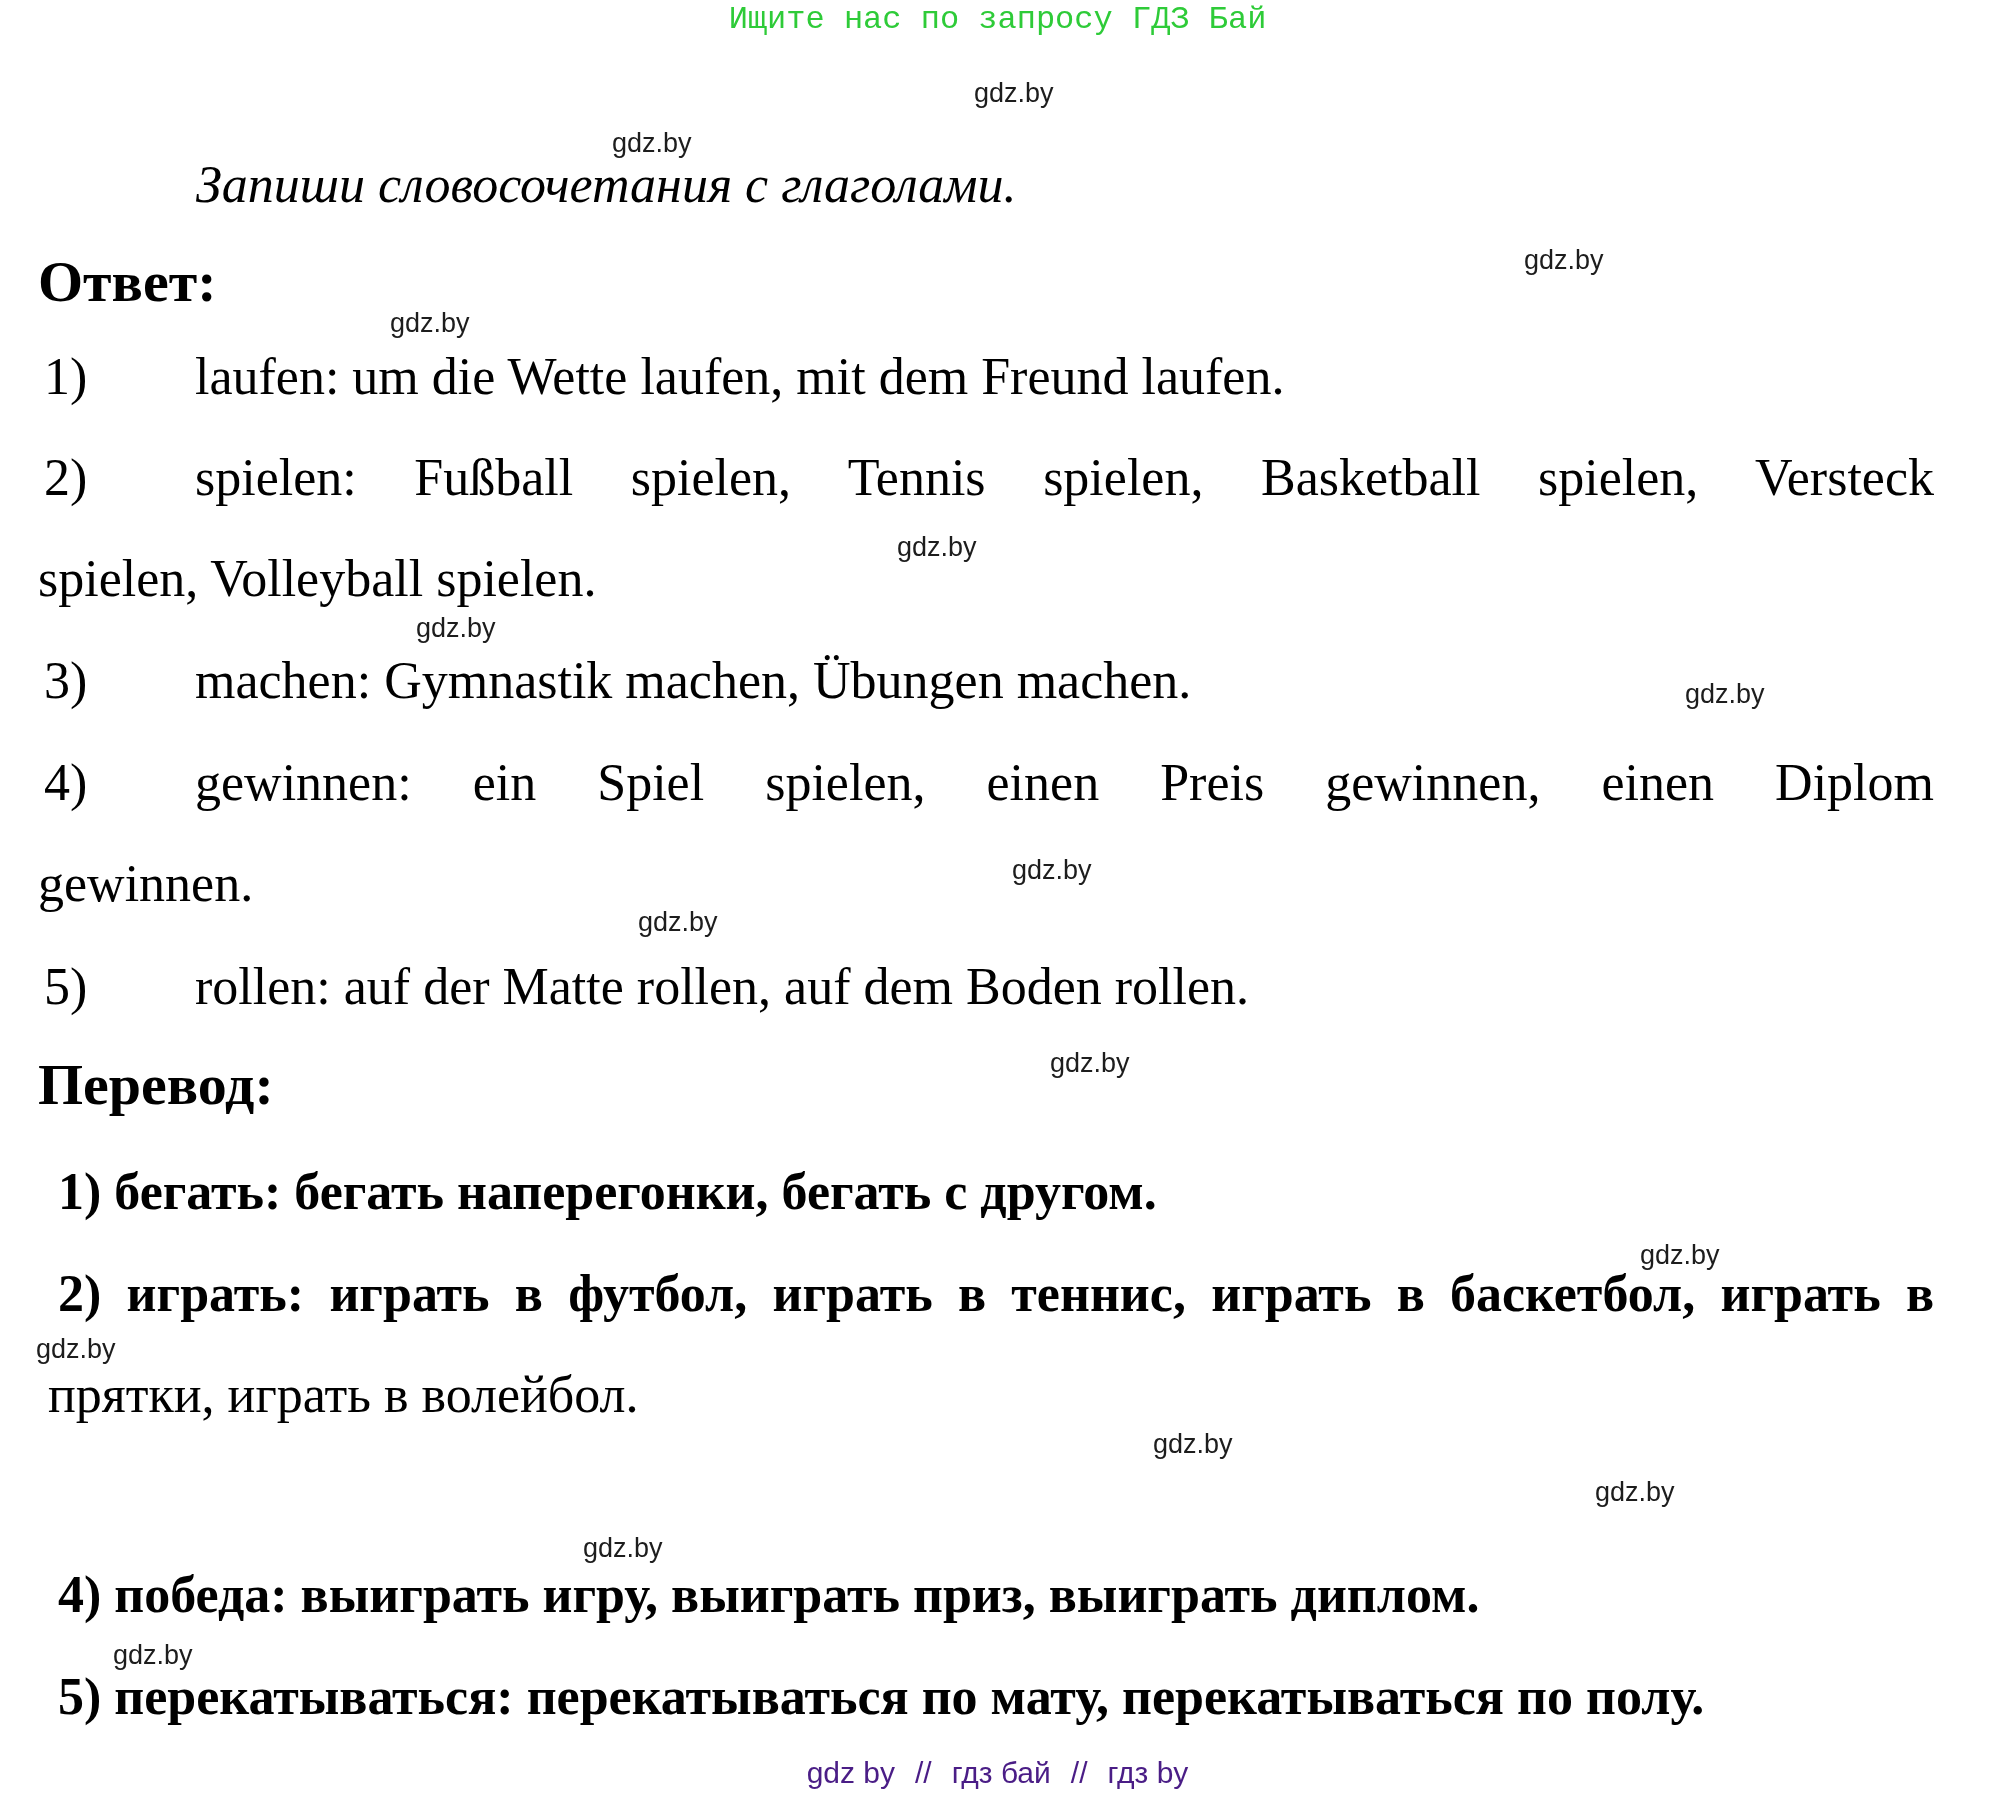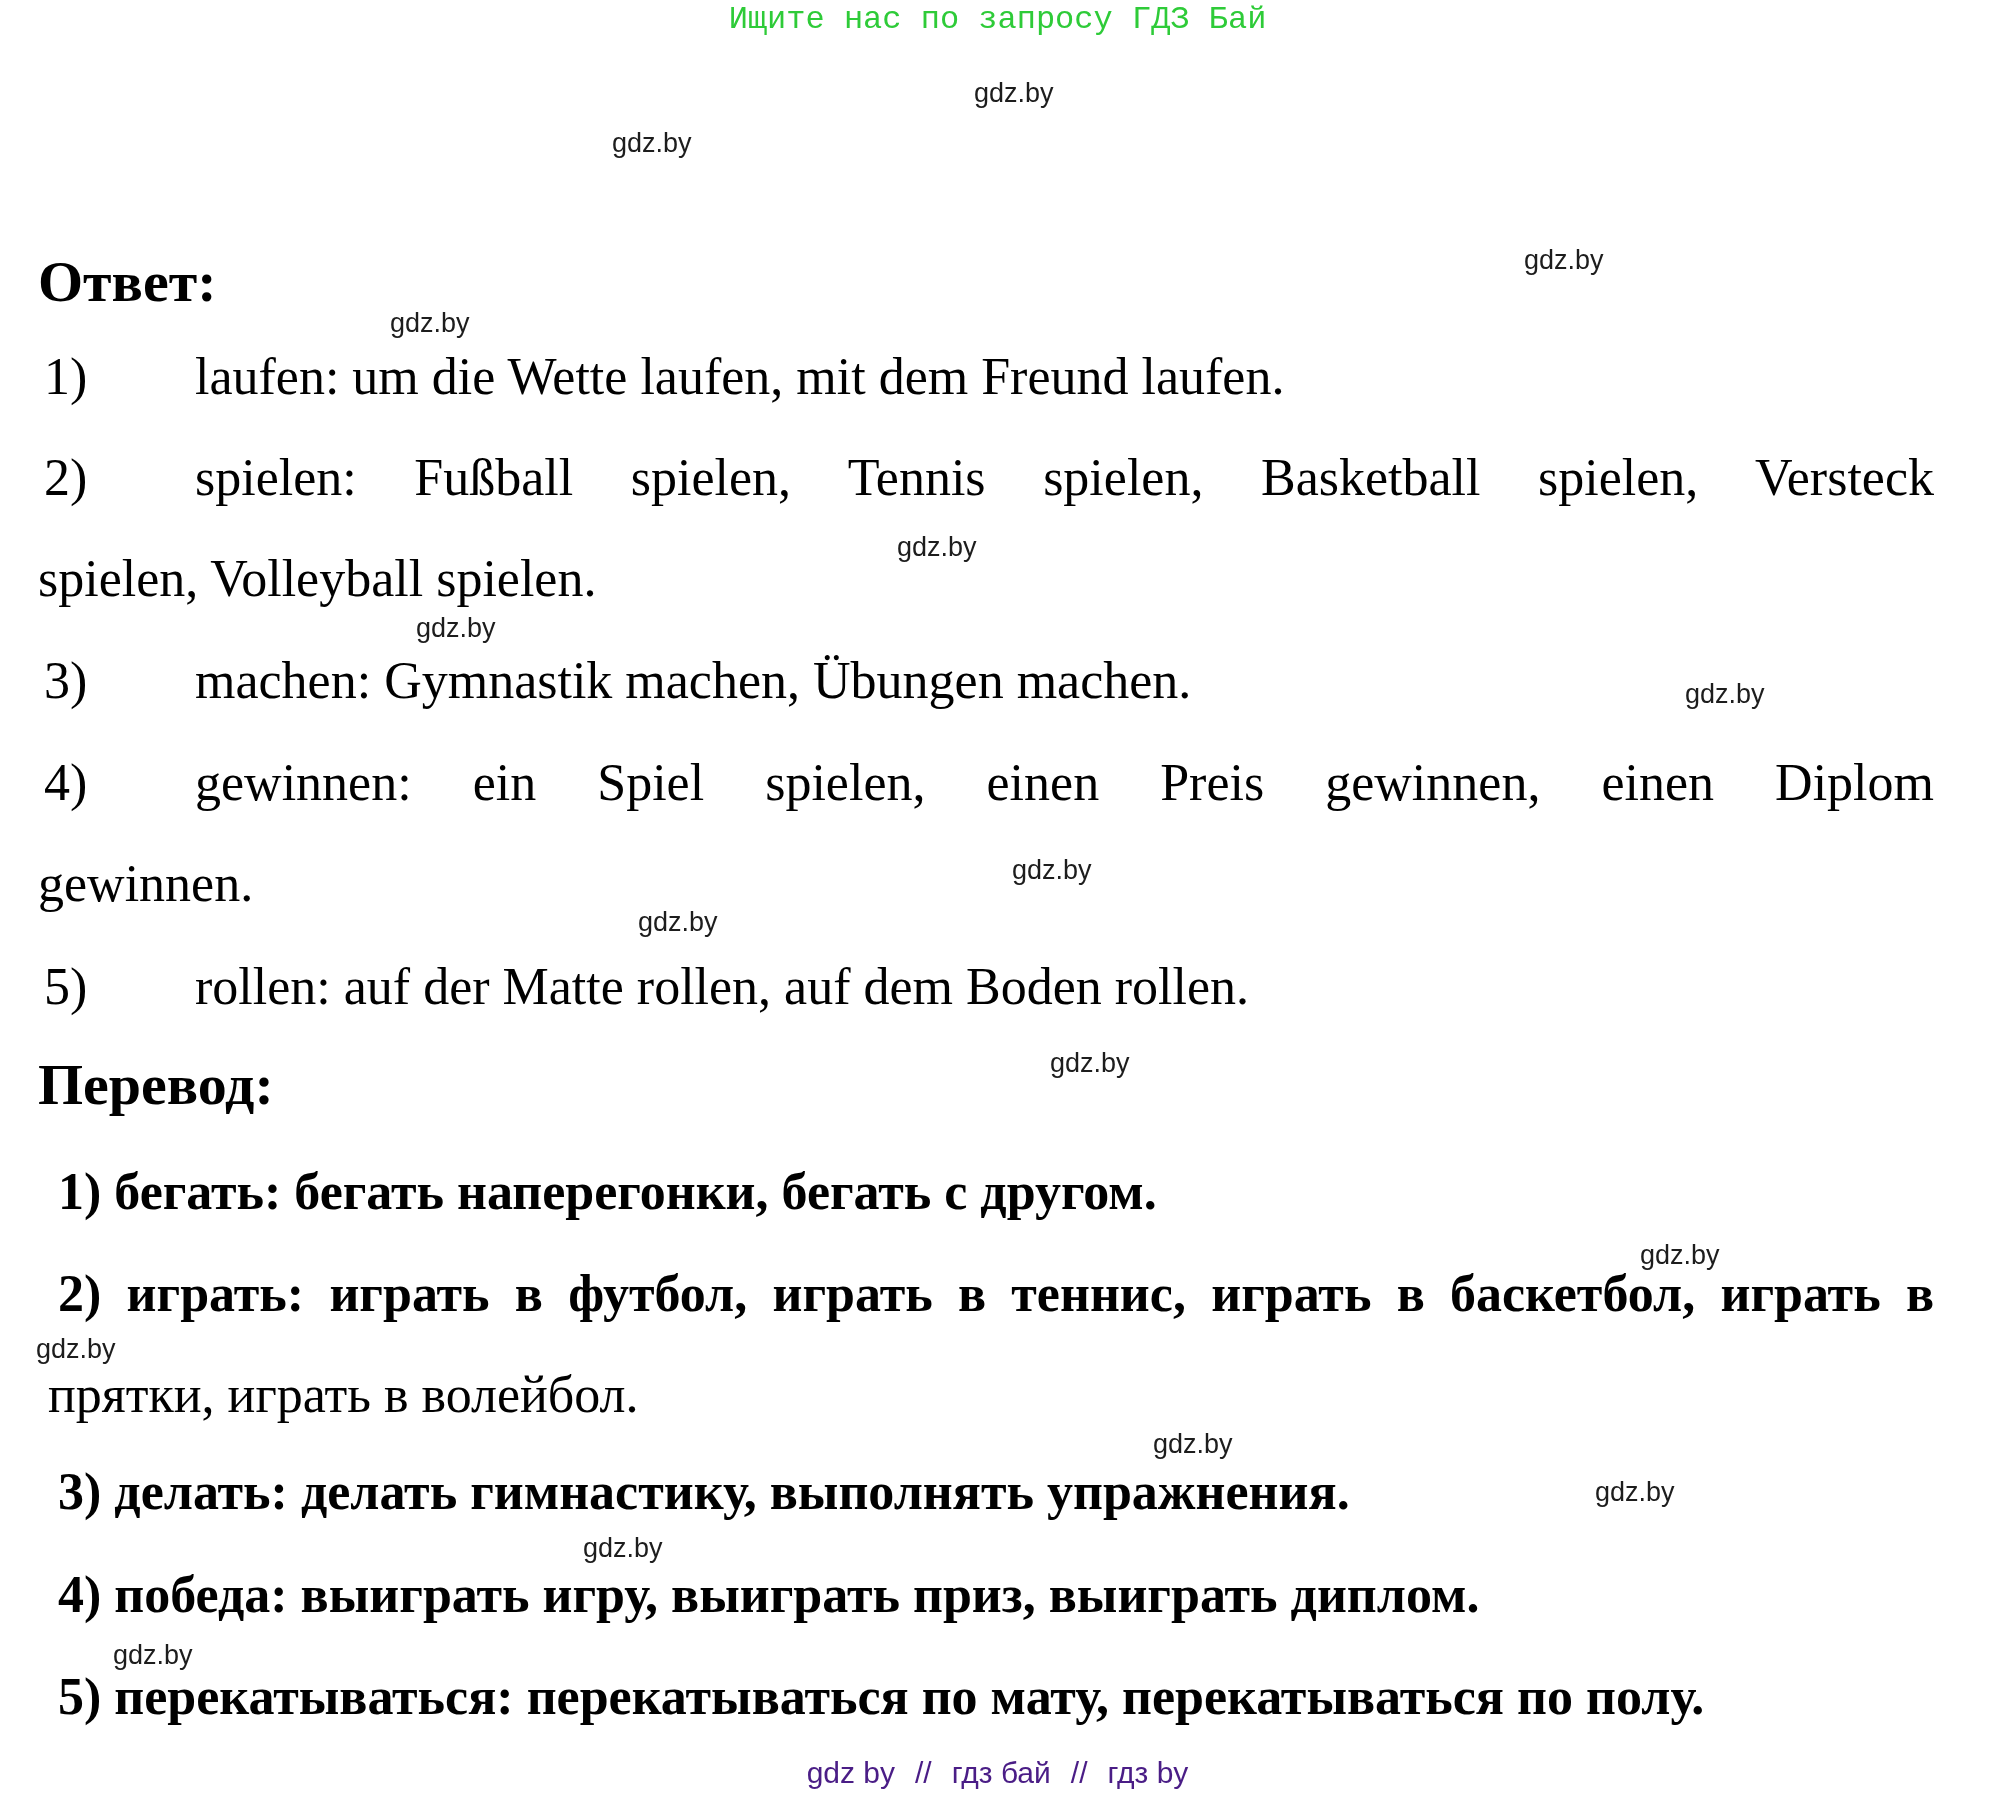--- a/index.html
+++ b/index.html
@@ -107,20 +107,21 @@
   .footer span { margin: 0 10px; }
 </style>
 </head>
 <body>
 
 <div id="page">
 
   <div class="banner">Ищите нас по запросу ГДЗ Бай</div>
 
 
+  <div class="instruction">Запиши словосочетания с глаголами.</div>
 
   <div class="heading answer">Ответ:</div>
 
   <div class="item de1">
     <span class="num-abs">1)</span>
     <span class="line first-de">laufen: um die Wette laufen, mit dem Freund laufen.</span>
   </div>
 
   <div class="item de2">
     <span class="num-abs">2)</span>
@@ -148,23 +149,20 @@
 
   <div class="item ru1">
     <span class="line first-ru"><span>1)</span> <span>бегать: бегать наперегонки, бегать с другом.</span></span>
   </div>
 
   <div class="item ru2">
     <span class="line first-ru fill"><span>2)</span> <span>играть: играть в футбол, играть в теннис, играть в баскетбол, играть в</span></span>
     <span class="line cont-ru">прятки, играть в волейбол.</span>
   </div>
 
-  <div class="item ru3">
-    <span class="line first-ru"><span>3)</span> <span>делать: делать гимнастику, выполнять упражнения.</span></span>
-  </div>
 
   <div class="item ru4">
     <span class="line first-ru"><span>4)</span> <span>победа: выиграть игру, выиграть приз, выиграть диплом.</span></span>
   </div>
 
   <div class="item ru5">
     <span class="line first-ru"><span>5)</span> <span>перекатываться: перекатываться по мату,  перекатываться по полу.</span></span>
   </div>
 
   <span class="wm" style="left:974px;  top:78px;">gdz.by</span>

